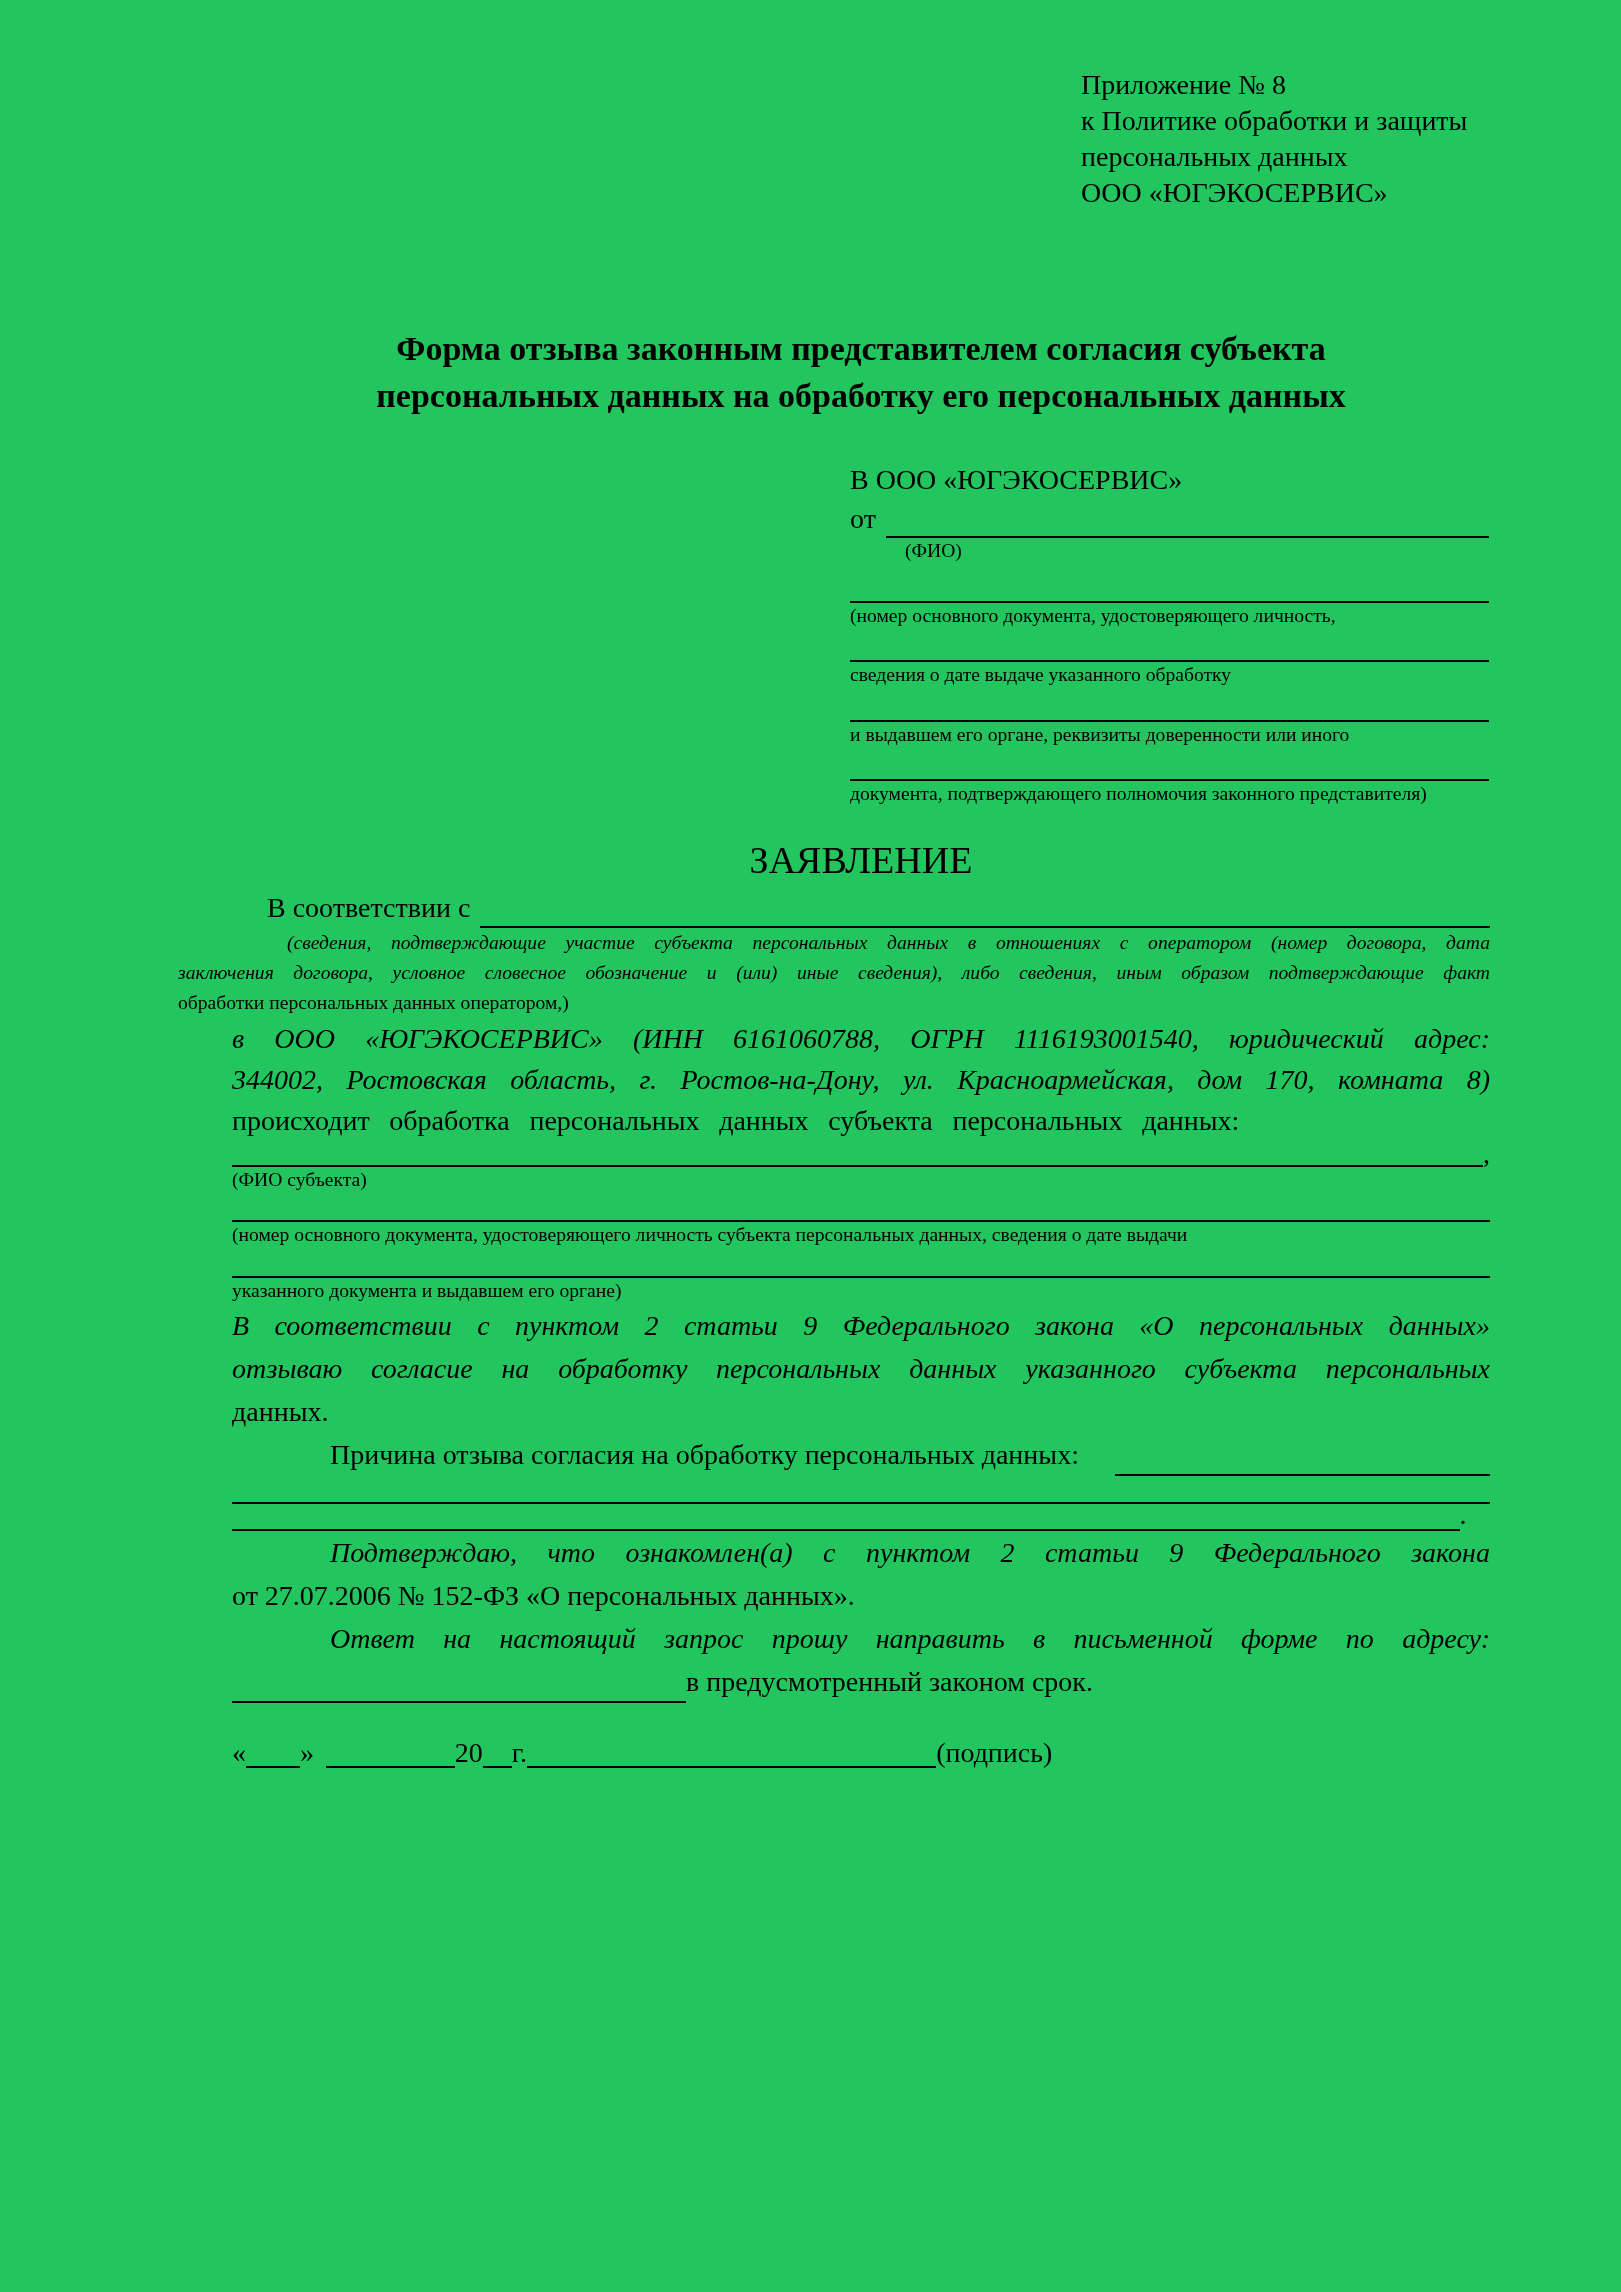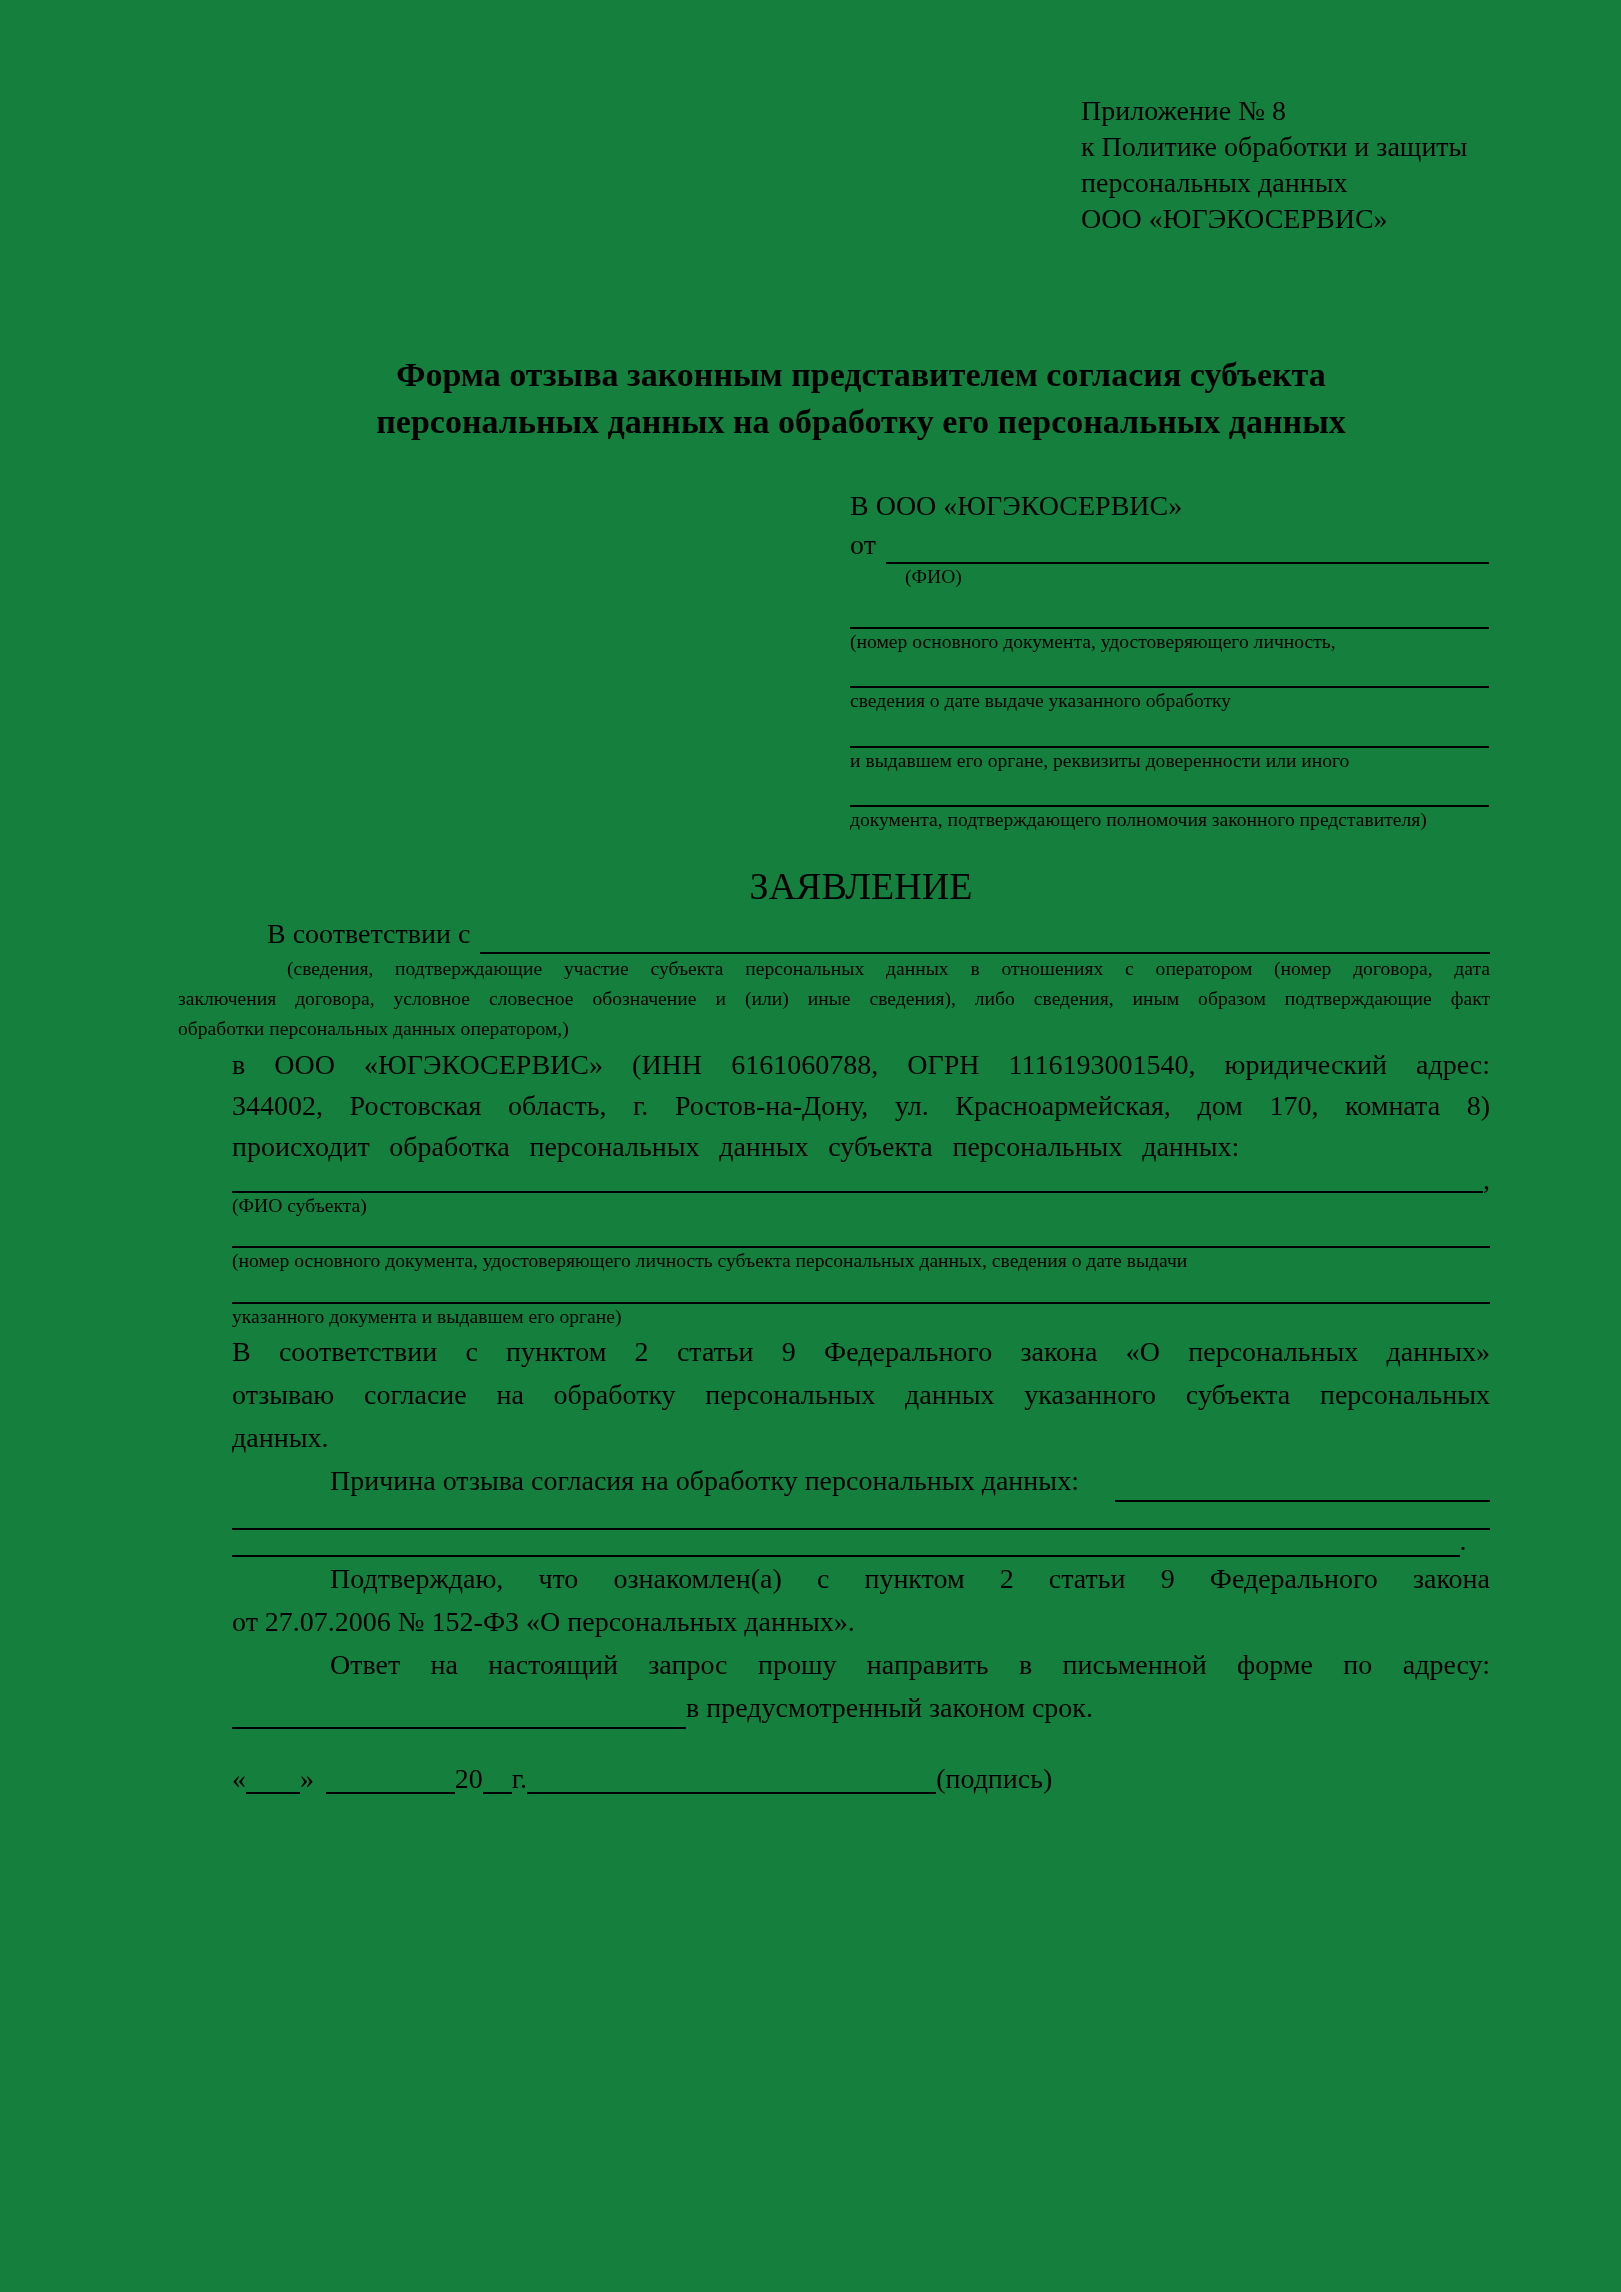--- a/index.html
+++ b/index.html
@@ -1,25 +1,25 @@
 <!DOCTYPE html>
 <html><head>
 <meta charset="utf-8">
 <style>
   html,body{margin:0;padding:0;background:#e8e8e8;}
   .page{
     position:relative;
     width:1621px;height:2293px;
     margin:0 auto;
-    background:#15803d;
+    background:#22c55e;
     color:#000000;
     font-family:"Liberation Serif","DejaVu Serif",serif;
     font-size:28px;
     box-sizing:border-box;
-    padding:93px 131px 0 232px;
+    padding:67px 131px 0 232px;
     overflow:hidden;
   }
   .page *{box-sizing:border-box;}
 
   
   .appendix{margin-left:849px;line-height:36px;white-space:nowrap;}
 
   
   .title{margin-top:114px;text-align:center;font-weight:bold;font-size:34px;line-height:47px;}
 
@@ -34,21 +34,21 @@
   .fio{line-height:25.5px;height:25.5px;padding-left:55px;}
   .u{border-bottom:2.9px solid #000;}
   .addr .u{height:33px;}
   .addr .u1{height:39px;}
 
   
   .heading{margin-top:33px;text-align:center;font-size:38px;line-height:39px;}
   .intro{margin-top:7.8px;line-height:41px;height:41px;padding-left:35px;}
   .note{font-size:19.6px;line-height:30px;margin-left:-54px;}
   .n1{text-indent:109px;}
-  .j{text-align:justify;text-align-last:justify;}
+  .j{text-align:justify;text-align-last:justify;font-style:italic;}
   .l42{line-height:41px;}
   .l44{line-height:43px;}
   .ws{word-spacing:12.7px;}
   .tail-row{height:25.5px;align-items:flex-end;}
   .tail-row .fill{margin-left:0;height:100%;}
   .tail-row>span{line-height:25.5px;}
   .u.full{height:29px;width:100%;}
   .reason{padding-left:98px;line-height:43px;height:43px;gap:26px;}
   .blank-u{height:27.4px;width:100%;border-bottom:2.9px solid #000;}
   .dot-row{height:27.4px;margin-right:23.5px;align-items:flex-end;}

